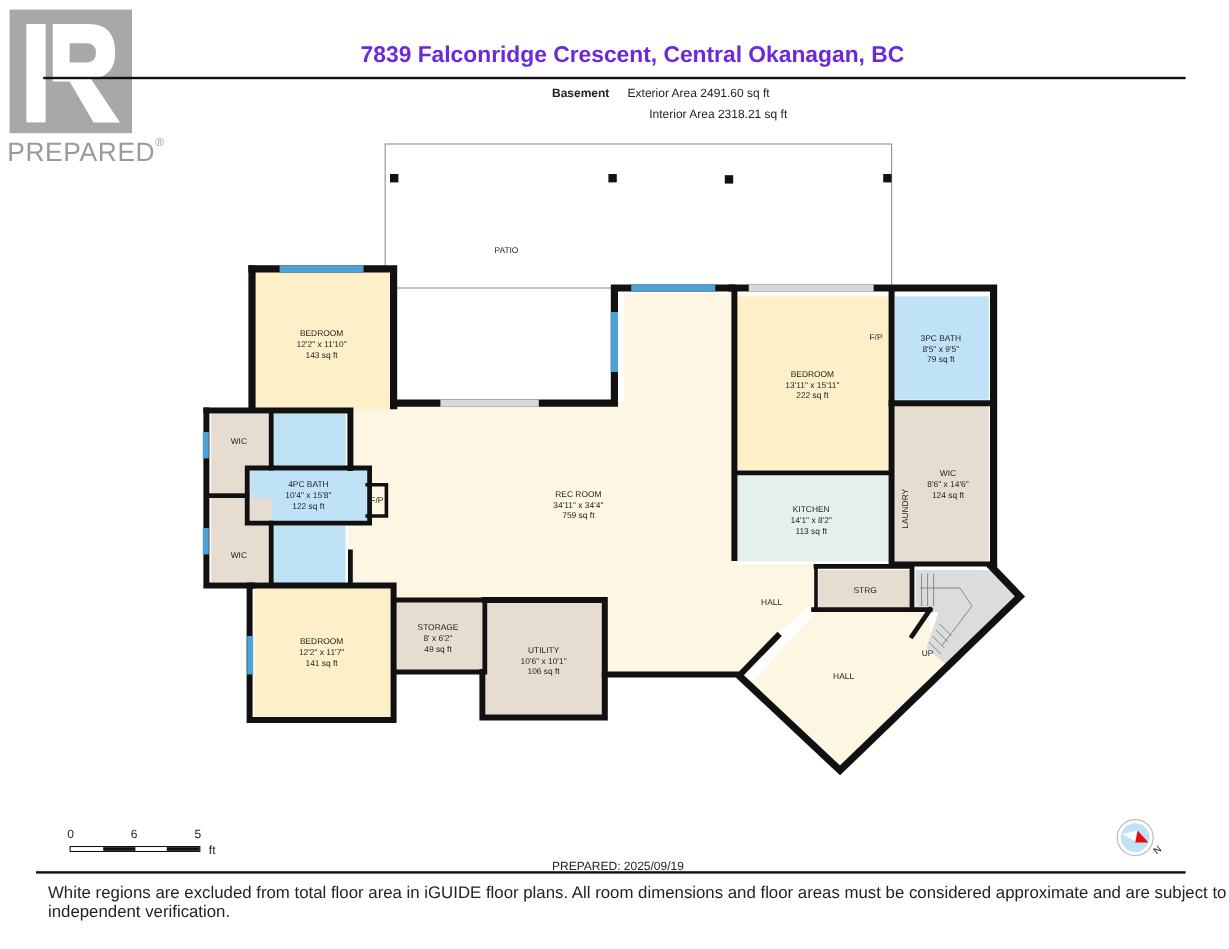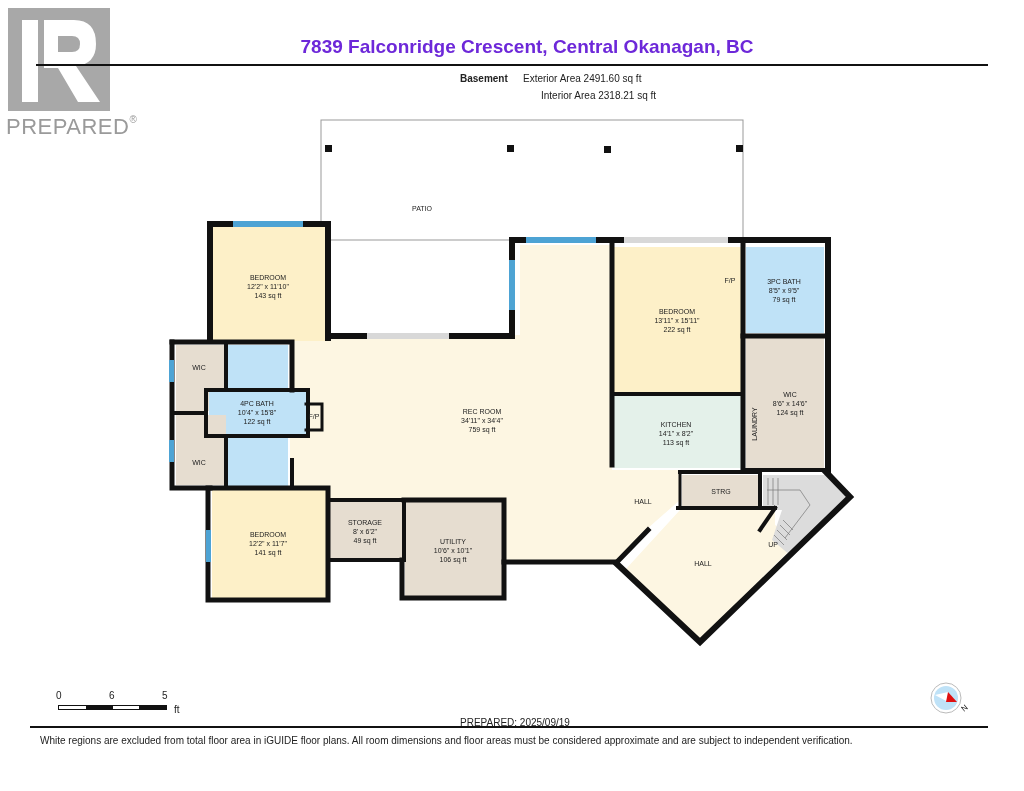--- a/index.html
+++ b/index.html
@@ -15,21 +15,21 @@
     .area-int { position: absolute; left: 541px; top: 90px; font-size: 10px; }
     svg.plan { position: absolute; left: 0; top: 0; }
     .rlabel { font-family: "Liberation Sans", sans-serif; font-size: 7px; fill: #222; text-anchor: middle; }
     .scale { position: absolute; left: 56px; top: 690px; width: 140px; height: 30px; }
     .scale-t { position: absolute; top: 0; font-size: 10px; }
     .scale-bar { position: absolute; top: 15px; left: 2px; height: 5px; width: 109px; border: 1px solid #111; display: flex; box-sizing: border-box; }
     .scale-bar span { flex: 1; }
     .prepared { position: absolute; left: 460px; top: 701px; font-size: 10px; margin-top: 16px; }
     .compass { position: absolute; left: 928px; top: 680px; width: 40px; height: 40px; }
     .bottom-rule { position: absolute; left: 30px; top: 726px; width: 958px; height: 2px; background: #111; }
-    .disclaimer { position: absolute; left: 40px; top: 735px; font-size: 10px; color: #222; }
+    .disclaimer { position: absolute; left: 40px; top: 735px; font-size: 14px; color: #222; }
   </style>
 </head>
 <body>
 
 <div class="logo">
   <div class="logo-box">
     <svg width="102" height="103" viewBox="0 0 102 103">
       <rect x="14" y="12" width="16" height="82" fill="#fff"></rect>
       <path d="M36 12 H66 Q88 12 88 36 Q88 56 68 58 L92 94 H70 L50 60 H36 Z" fill="#fff"></path>
       <path d="M50 28 H64 Q72 28 72 36 Q72 44 64 44 H50 Z" fill="#a8a8a8"></path>

